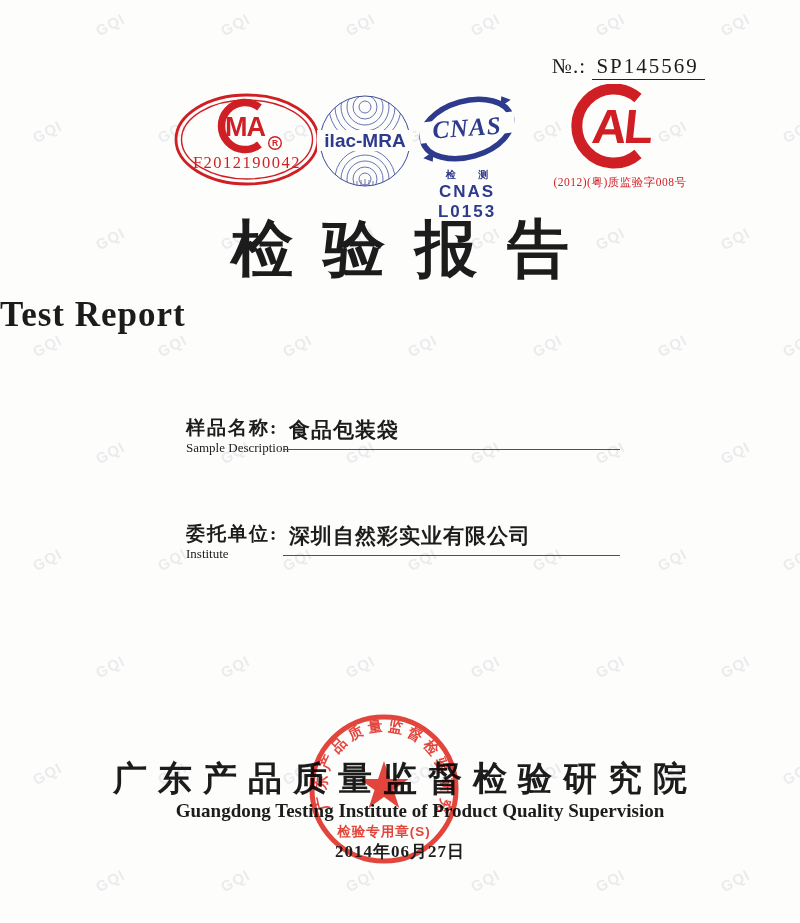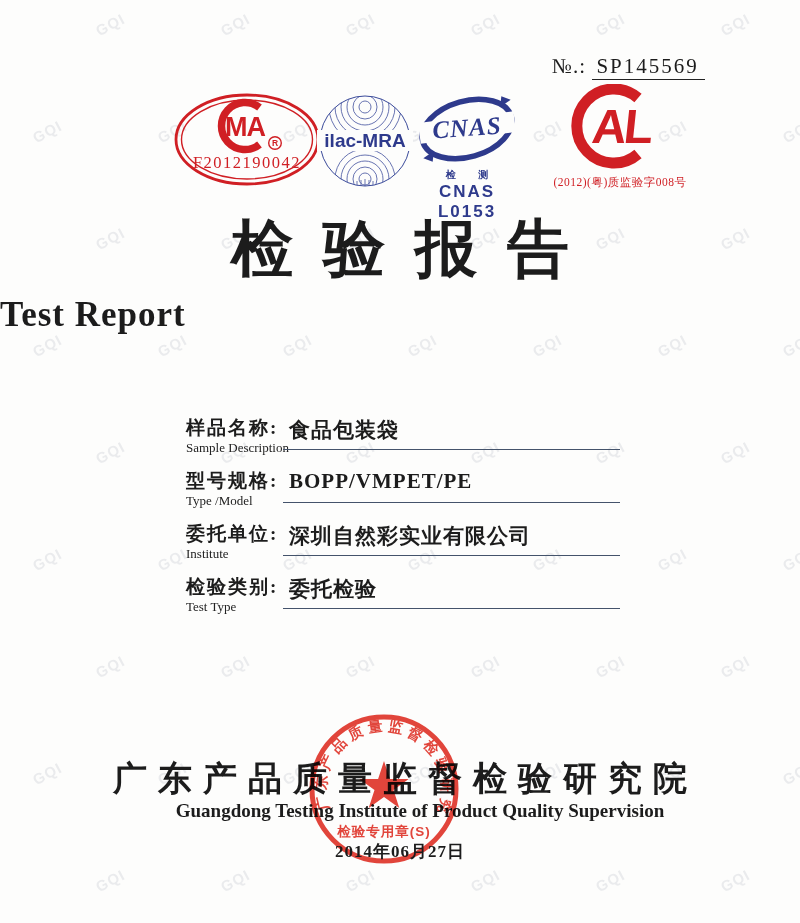--- a/index.html
+++ b/index.html
@@ -185,36 +185,24 @@
 
   <div class="title-cn">检验报告</div>
   <div class="title-en">Test Report</div>
 
   <div class="row" style="top:415px">
     <div class="lcn">样品名称:</div>
     <div class="len">Sample Description</div>
     <div class="val">食品包装袋</div>
     <div class="fline"></div>
   </div>
-  <div class="row" style="top:468px">
-    <div class="lcn">型号规格:</div>
-    <div class="len">Type /Model</div>
-    <div class="val">BOPP/VMPET/PE</div>
-    <div class="fline"></div>
-  </div>
   <div class="row" style="top:521px">
     <div class="lcn">委托单位:</div>
     <div class="len">Institute</div>
     <div class="val">深圳自然彩实业有限公司</div>
-    <div class="fline"></div>
-  </div>
-  <div class="row" style="top:574px">
-    <div class="lcn">检验类别:</div>
-    <div class="len">Test Type</div>
-    <div class="val">委托检验</div>
     <div class="fline"></div>
   </div>
 
   <div class="inst-cn">广东产品质量监督检验研究院</div>
   <div class="inst-en">Guangdong Testing Institute of Product Quality Supervision</div>
   <div class="date">2014年06月27日</div>
 
   <svg class="stamp" width="164" height="164" viewBox="0 0 164 164">
     <defs>
       <path id="arcPath" d="M 27.5 101.8 A 58 58 0 1 1 136.5 101.8" fill="none"></path>

